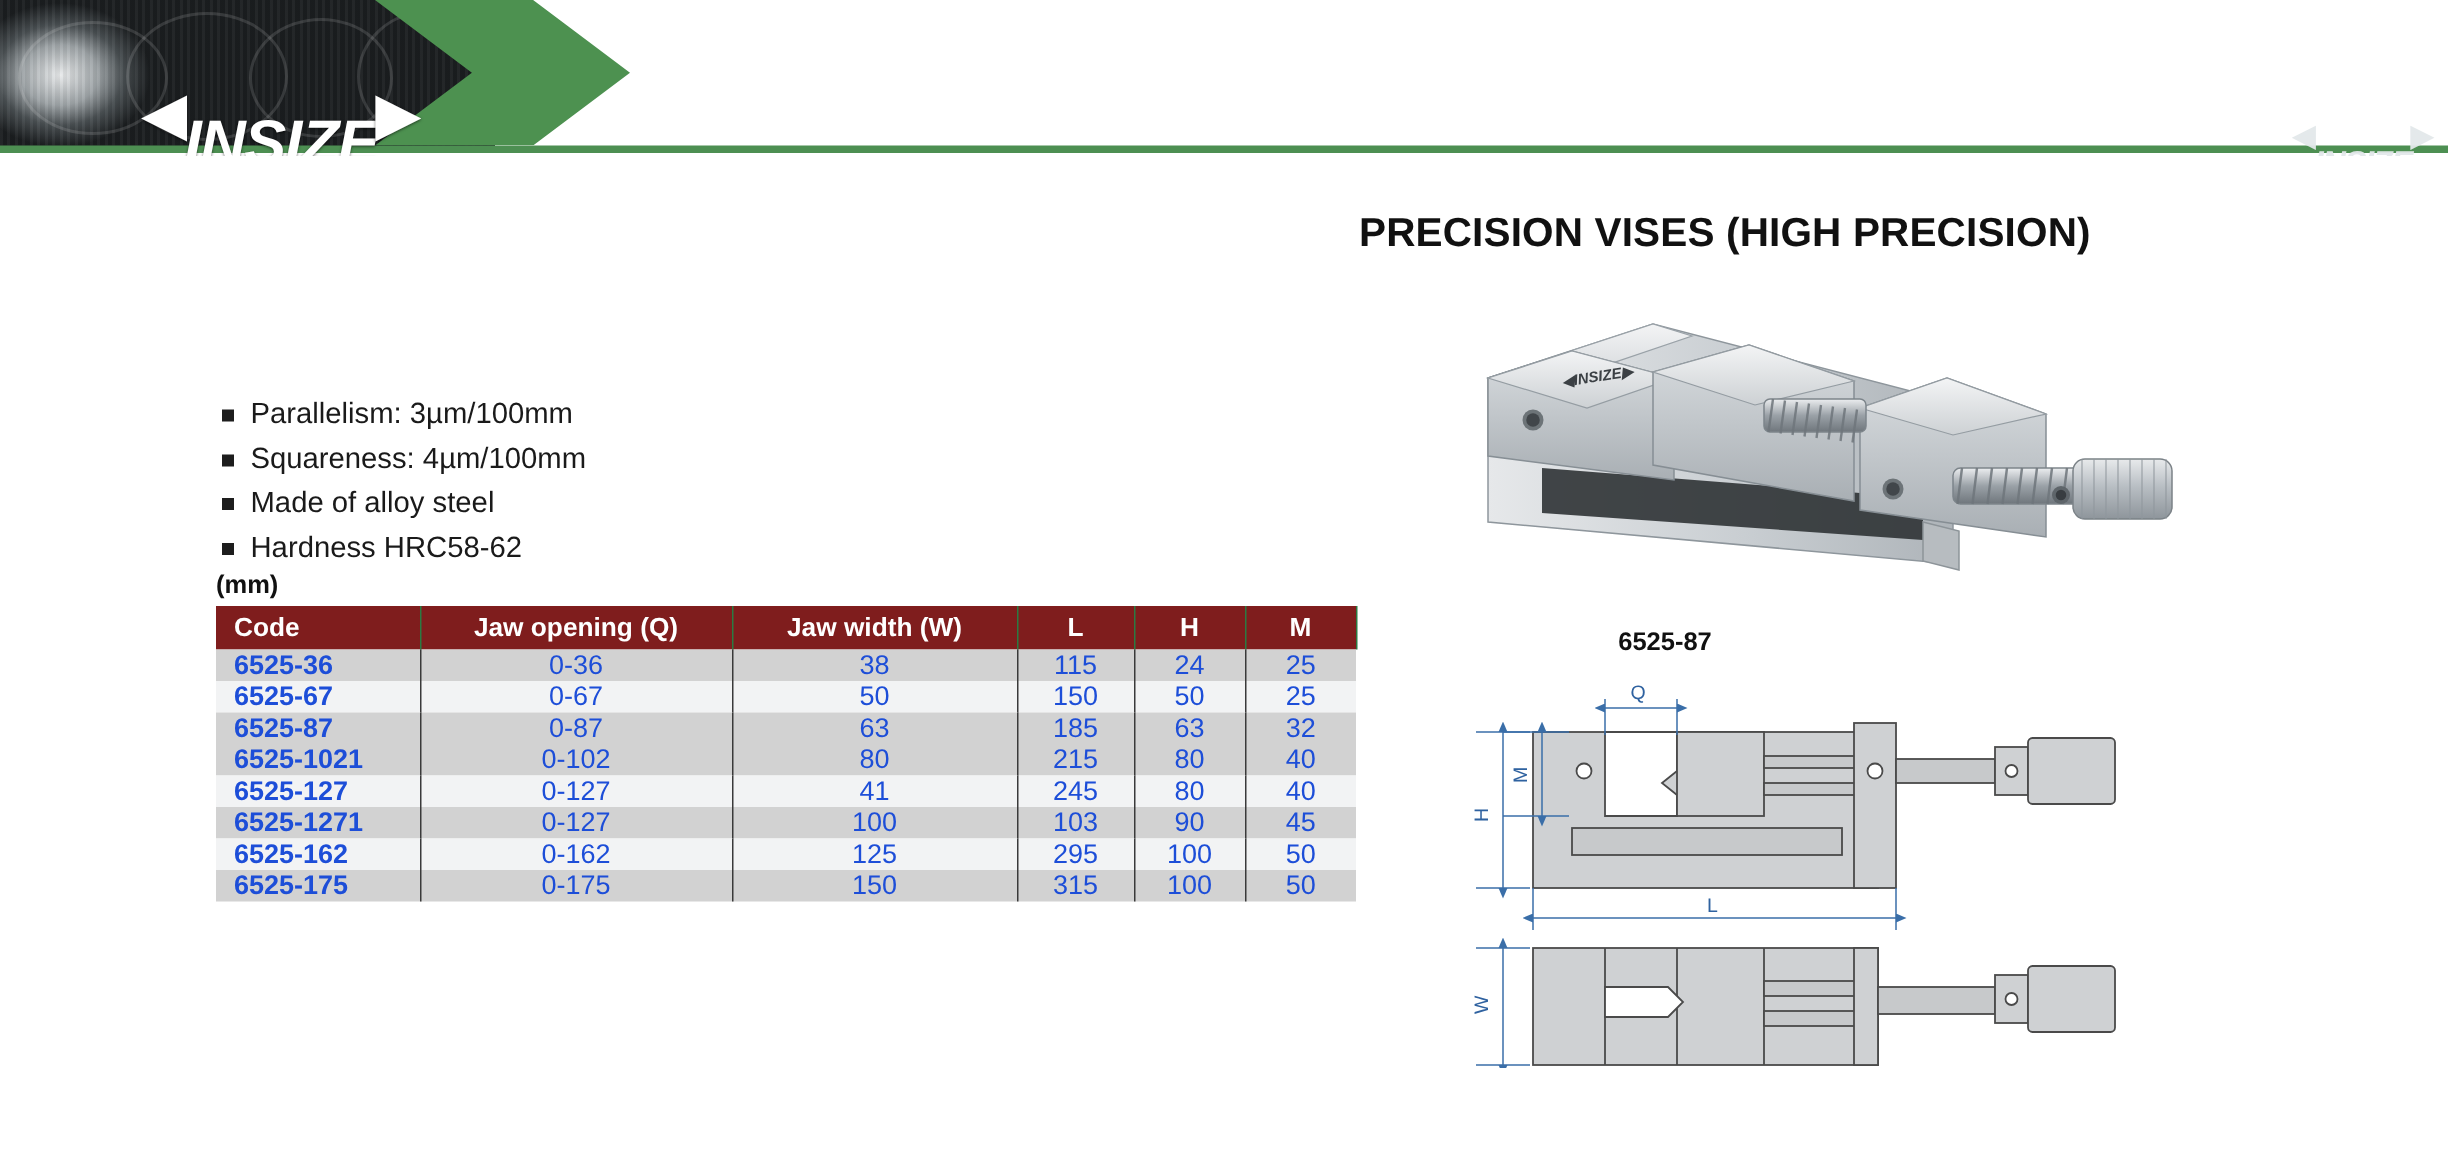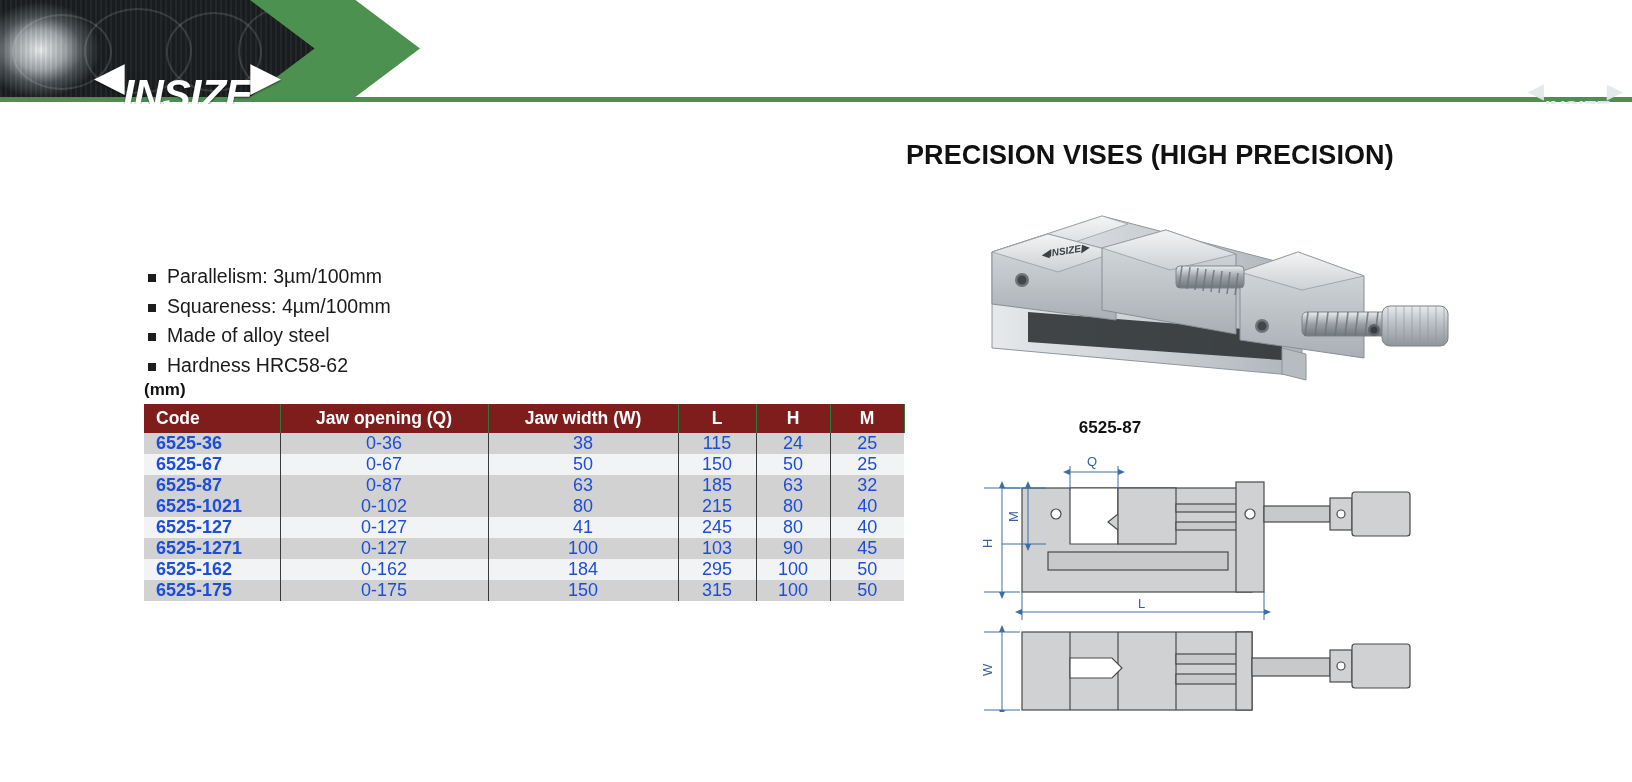--- a/index.html
+++ b/index.html
@@ -234,21 +234,21 @@
         <td class="code">6525-1271</td>
         <td>0-127</td>
         <td>100</td>
         <td>103</td>
         <td>90</td>
         <td>45</td>
       </tr>
       <tr class="even">
         <td class="code">6525-162</td>
         <td>0-162</td>
-        <td>184</td>
+        <td>125</td>
         <td>295</td>
         <td>100</td>
         <td>50</td>
       </tr>
       <tr class="odd">
         <td class="code">6525-175</td>
         <td>0-175</td>
         <td>150</td>
         <td>315</td>
         <td>100</td>

